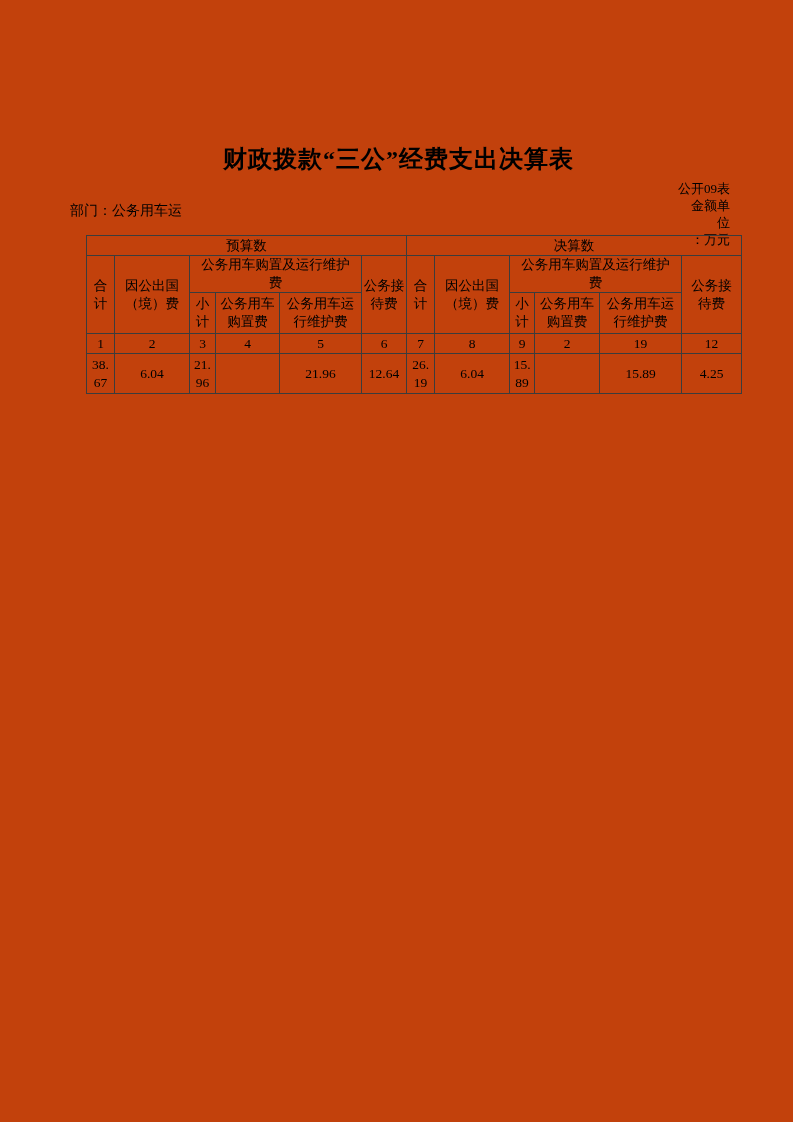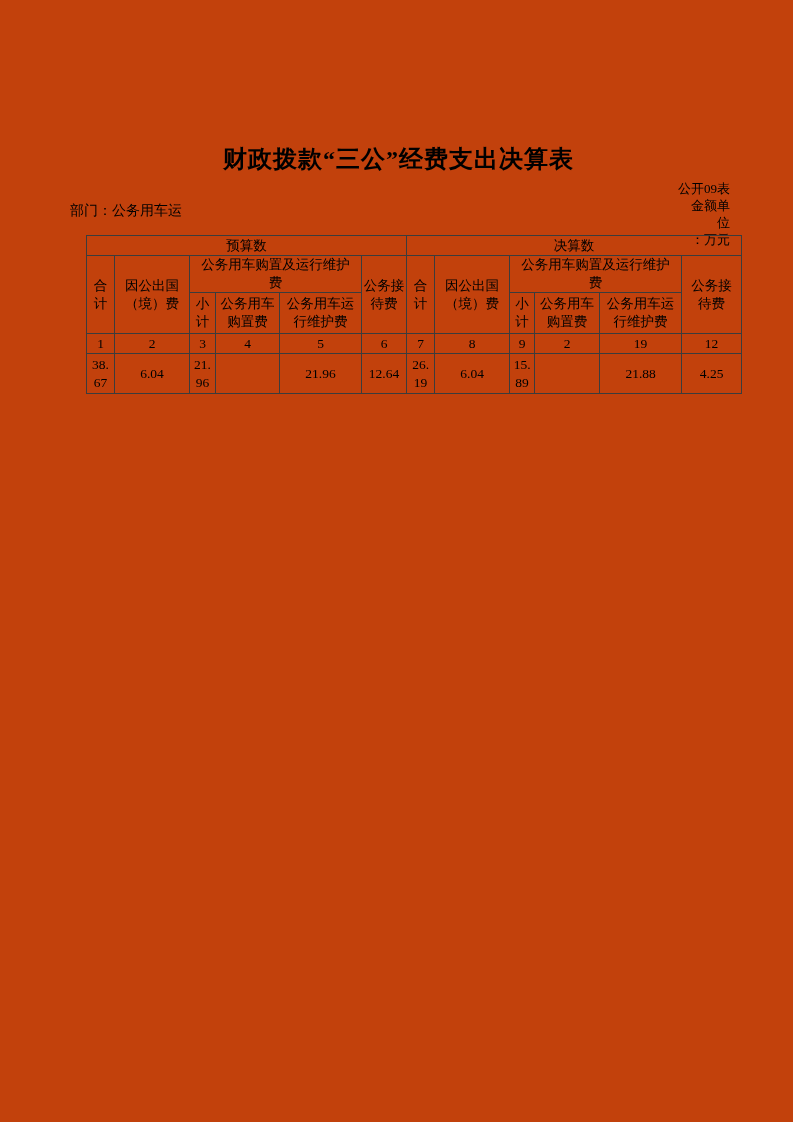--- a/index.html
+++ b/index.html
@@ -183,20 +183,20 @@
 96</td>
         <td class="val-cell"></td>
         <td class="val-cell">21.96</td>
         <td class="val-cell">12.64</td>
         <td class="val-cell">26.
 19</td>
         <td class="val-cell">6.04</td>
         <td class="val-cell">15.
 89</td>
         <td class="val-cell"></td>
-        <td class="val-cell">21.88</td>
+        <td class="val-cell">15.89</td>
         <td class="val-cell">4.25</td>
       </tr>
     </tbody>
   </table>
 
 
 </div>
 
 </body></html>

